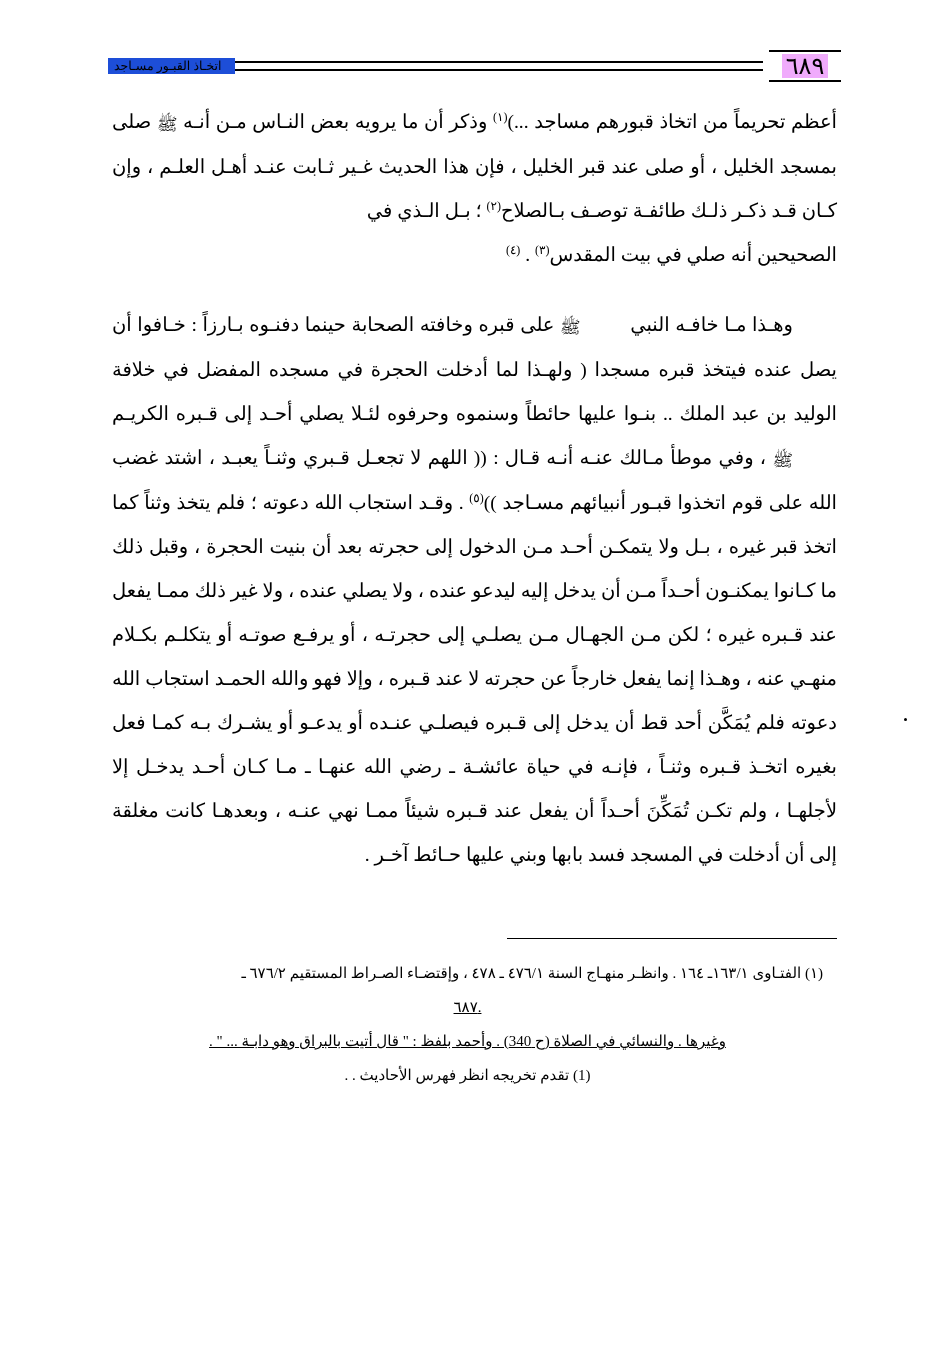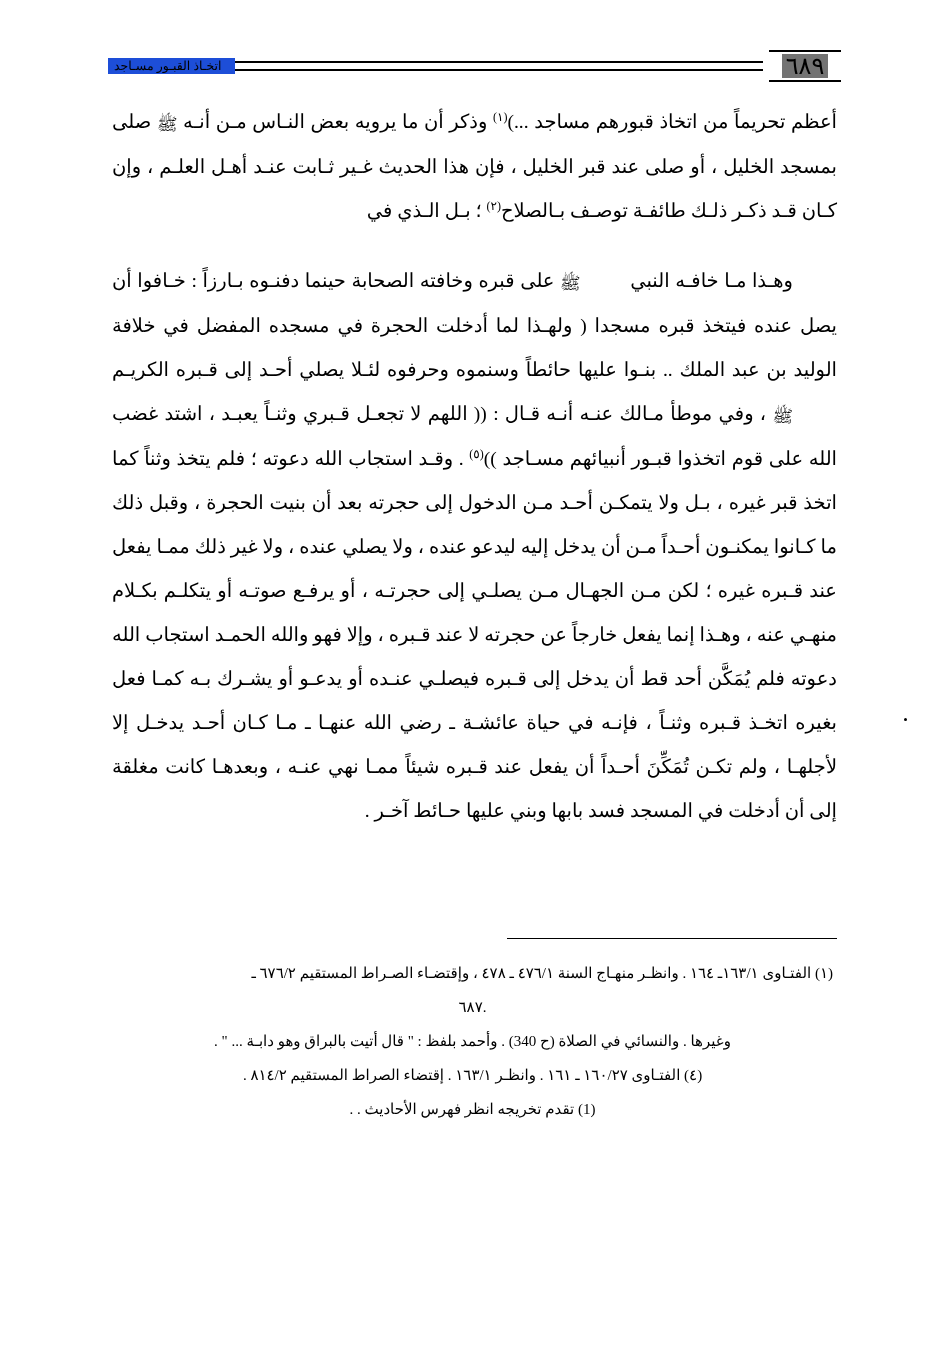--- a/index.html
+++ b/index.html
@@ -51,21 +51,21 @@
     height: 2px;
     background: #000;
   }
   .page-number-wrap::before { top: 4px; }
   .page-number-wrap::after  { bottom: 4px; }
   .page-number-text {
     font-size: 24px;
     line-height: 1;
     position: relative;
     z-index: 2;
-    background: #737373;
+    background: #f0abfc;
     padding: 0 4px;
   }
   .header-rule {
     flex: 1;
     height: 6px;
     margin: 0 6px 0 0;
     border-top: 2px solid #000;
     border-bottom: 2px solid #000;
     position: relative;
   }
@@ -122,24 +122,25 @@
   .footnotes {
     position: absolute;
     top: 958px;
     right: 112px;
     left: 112px;
     font-size: 15px;
     line-height: 30px;
     text-align: justify;
   }
   .footnotes p {
-    margin: 0 4px 4px 0;
+    margin: 0 14px 4px 0;
   }
   .fn-line-2 {
     text-align: center;
+    text-decoration: underline;
   }
   .fn-indentline {
     text-align: center;
   }
 
   
   .margin-dot {
     position: absolute;
     top: 718px;
     left: 904px;
@@ -163,20 +164,23 @@
   </div>
 
   <div class="content">
 
     <p class="body-par">
       <span>أعظم تحريماً من اتخاذ قبورهم مساجد ...)</span><sup class="fn">(١)</sup><span> وذكر أن ما يرويه بعض النـاس مـن أنـه</span>
       <span class="sallam">ﷺ</span><span> صلى بمسجد الخليل ، أو صلى عند قبر الخليل ، فإن هذا الحديث غـير ثـابت عنـد</span>
       <span>أهـل العلـم ، وإن كـان قـد ذكـر ذلـك طائفـة توصـف بـالصلاح</span><sup class="fn">(٢)</sup><span> ؛ بـل الـذي في</span>
     </p>
 
+    <p class="body-par centered-line">
+      <span>الصحيحين أنه صلي في بيت المقدس</span><sup class="fn">(٣)</sup><span> . </span><sup class="fn">(٤)</sup>
+    </p>
 
     <p class="body-par indent" style="margin-top:26px;">
       <span>وهـذا مـا خافـه النبي </span><span class="sallam">ﷺ</span><span> على قبره وخافته الصحابة حينما دفنـوه بـارزاً : خـافوا</span>
       <span>أن يصل عنده فيتخذ قبره مسجدا ( ولهـذا لما أدخلت الحجرة في مسجده المفضل في</span>
       <span>خلافة الوليد بن عبد الملك .. بنـوا عليها حائطاً وسنموه وحرفوه لئـلا يصلي أحـد إلى</span>
       <span>قـبره الكريـم </span><span class="sallam">ﷺ</span><span> ، وفي موطأ مـالك عنـه أنـه قـال : (( اللهم لا تجعـل قـبري وثنـاً</span>
       <span>يعبـد ، اشتد غضب الله على قوم اتخذوا قبـور أنبيائهم مسـاجد ))</span><sup class="fn">(٥)</sup><span> . وقـد استجاب</span>
       <span>الله دعوته ؛ فلم يتخذ وثناً كما اتخذ قبر غيره ، بـل ولا يتمكـن أحـد مـن</span>
       <span>الدخول إلى حجرته بعد أن بنيت الحجرة ، وقبل ذلك ما كـانوا يمكنـون أحـداً مـن أن</span>
       <span>يدخل إليه ليدعو عنده ، ولا يصلي عنده ، ولا غير ذلك ممـا يفعل عند قـبره غيره ؛</span>
@@ -197,20 +201,17 @@
     <p>
       <span>(١) الفتـاوى ١٦٣/١ـ ١٦٤ . وانظـر منهـاج السنة ٤٧٦/١ ـ ٤٧٨ ، وإقتضـاء الصـراط المستقيم ٦٧٦/٢ ـ</span>
     </p>
     <p class="fn-line-2">
       <span>.٦٨٧</span>
     </p>
     <p class="fn-line-2">
       <span>وغيرها . والنسائي في الصلاة (ح 340) . وأحمد بلفظ : " قال أتيت بالبراق وهو دابـة ... " .</span>
     </p>
     <p class="fn-indentline">
-      <span>(٤) الفتـاوى ١٦٠/٢٧ ـ ١٦١ . وانظـر ١٦٣/١ . إقتضاء الصراط المستقيم ٨١٤/٢ .</span>
-    </p>
-    <p class="fn-indentline">
       <span>(1) تقدم تخريجه انظر فهرس الأحاديث . .</span>
     </p>
   </div>
 
 </div>
 
 </body></html>

